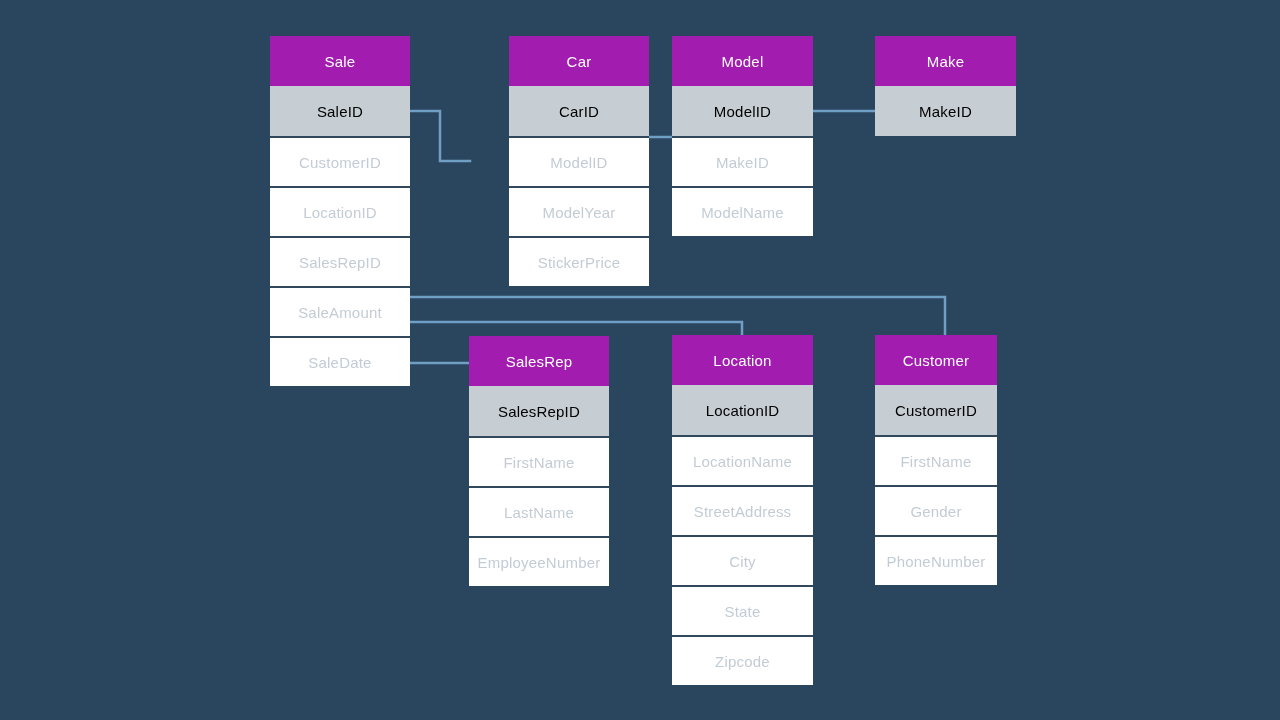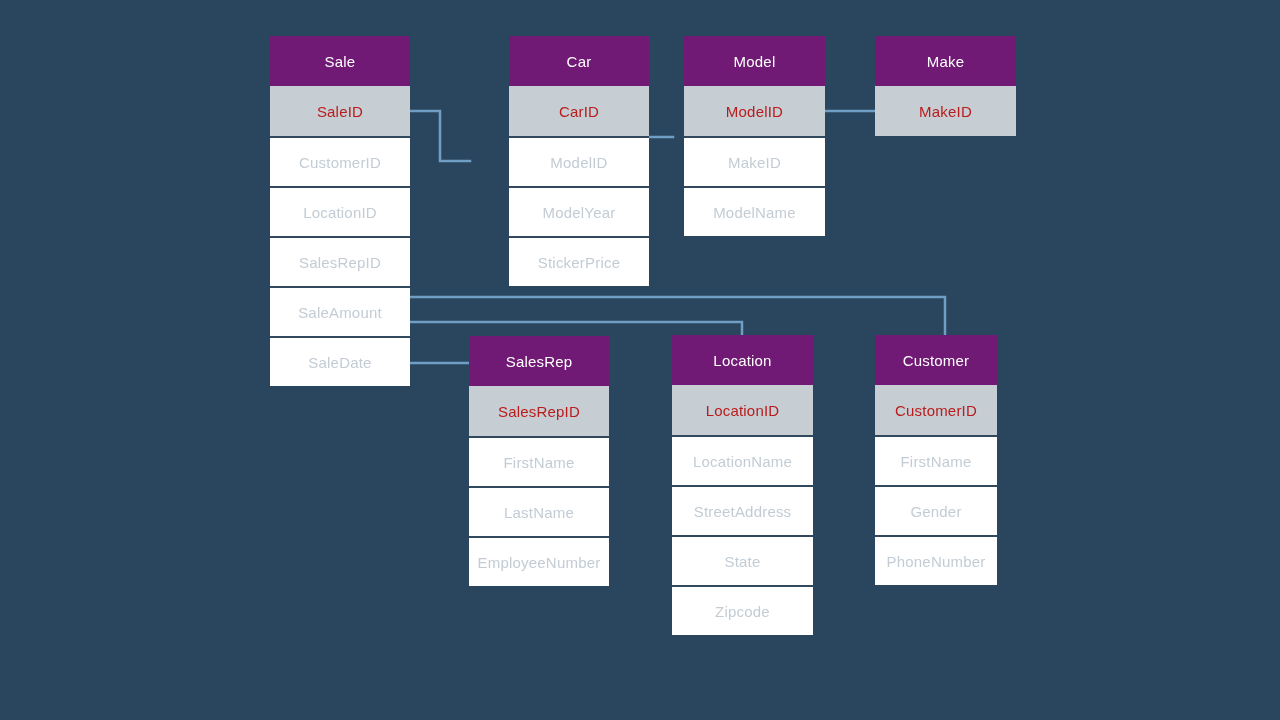--- a/index.html
+++ b/index.html
@@ -33,21 +33,21 @@
     pointer-events: none;
   }
   
   .entity {
     position: absolute;
     z-index: 2;
     box-sizing: border-box;
   }
   .entity-header {
     height: 50px;
-    background: #701a75;
+    background: #a21caf;
     color: #ffffff;
     font-size: 15px;
     display: flex;
     align-items: center;
     justify-content: center;
     letter-spacing: 0.2px;
     box-sizing: border-box;
   }
   .entity-row {
     height: 50px;
@@ -56,21 +56,21 @@
     font-size: 15px;
     display: flex;
     align-items: center;
     justify-content: center;
     border-top: 2px solid #32485c;
     box-sizing: border-box;
     letter-spacing: 0.2px;
   }
   .entity-row.pk {
     background: #c6cdd3;
-    color: #b91c1c;
+    color: #000000;
     border-top: none;
   }
 </style>
 </head>
 <body>
 
 <div id="canvas">
   <svg id="connectors" viewBox="0 0 1280 720" width="1280" height="720">
       <path d="M 410 111 L 440 111 L 440 161 L 470 161" fill="none" stroke="#6f9fc4" stroke-width="2.5" stroke-linecap="square" stroke-linejoin="miter"></path>
       <path d="M 609 161 L 640 161 L 640 137 L 673 137" fill="none" stroke="#6f9fc4" stroke-width="2.5" stroke-linecap="square" stroke-linejoin="miter"></path>
@@ -89,21 +89,21 @@
         <div class="entity-row">SaleAmount</div>
         <div class="entity-row">SaleDate</div>
       </div>
       <div class="entity" style="left: 469px; top: 36px; width: 140px; margin-left: 40px;">
         <div class="entity-header">Car</div>
         <div class="entity-row pk">CarID</div>
         <div class="entity-row">ModelID</div>
         <div class="entity-row">ModelYear</div>
         <div class="entity-row">StickerPrice</div>
       </div>
-      <div class="entity" style="left: 672px; top: 36px; width: 141px; margin-left: 12px;">
+      <div class="entity" style="left: 672px; top: 36px; width: 141px;">
         <div class="entity-header">Model</div>
         <div class="entity-row pk">ModelID</div>
         <div class="entity-row">MakeID</div>
         <div class="entity-row">ModelName</div>
       </div>
       <div class="entity" style="left: 875px; top: 36px; width: 141px;">
         <div class="entity-header">Make</div>
         <div class="entity-row pk">MakeID</div>
       </div>
       <div class="entity" style="left: 469px; top: 336px; width: 140px;">
@@ -111,20 +111,21 @@
         <div class="entity-row pk">SalesRepID</div>
         <div class="entity-row">FirstName</div>
         <div class="entity-row">LastName</div>
         <div class="entity-row">EmployeeNumber</div>
       </div>
       <div class="entity" style="left: 672px; top: 335px; width: 141px;">
         <div class="entity-header">Location</div>
         <div class="entity-row pk">LocationID</div>
         <div class="entity-row">LocationName</div>
         <div class="entity-row">StreetAddress</div>
+        <div class="entity-row">City</div>
         <div class="entity-row">State</div>
         <div class="entity-row">Zipcode</div>
       </div>
       <div class="entity" style="left: 875px; top: 335px; width: 122px;">
         <div class="entity-header">Customer</div>
         <div class="entity-row pk">CustomerID</div>
         <div class="entity-row">FirstName</div>
         <div class="entity-row">Gender</div>
         <div class="entity-row">PhoneNumber</div>
       </div>

